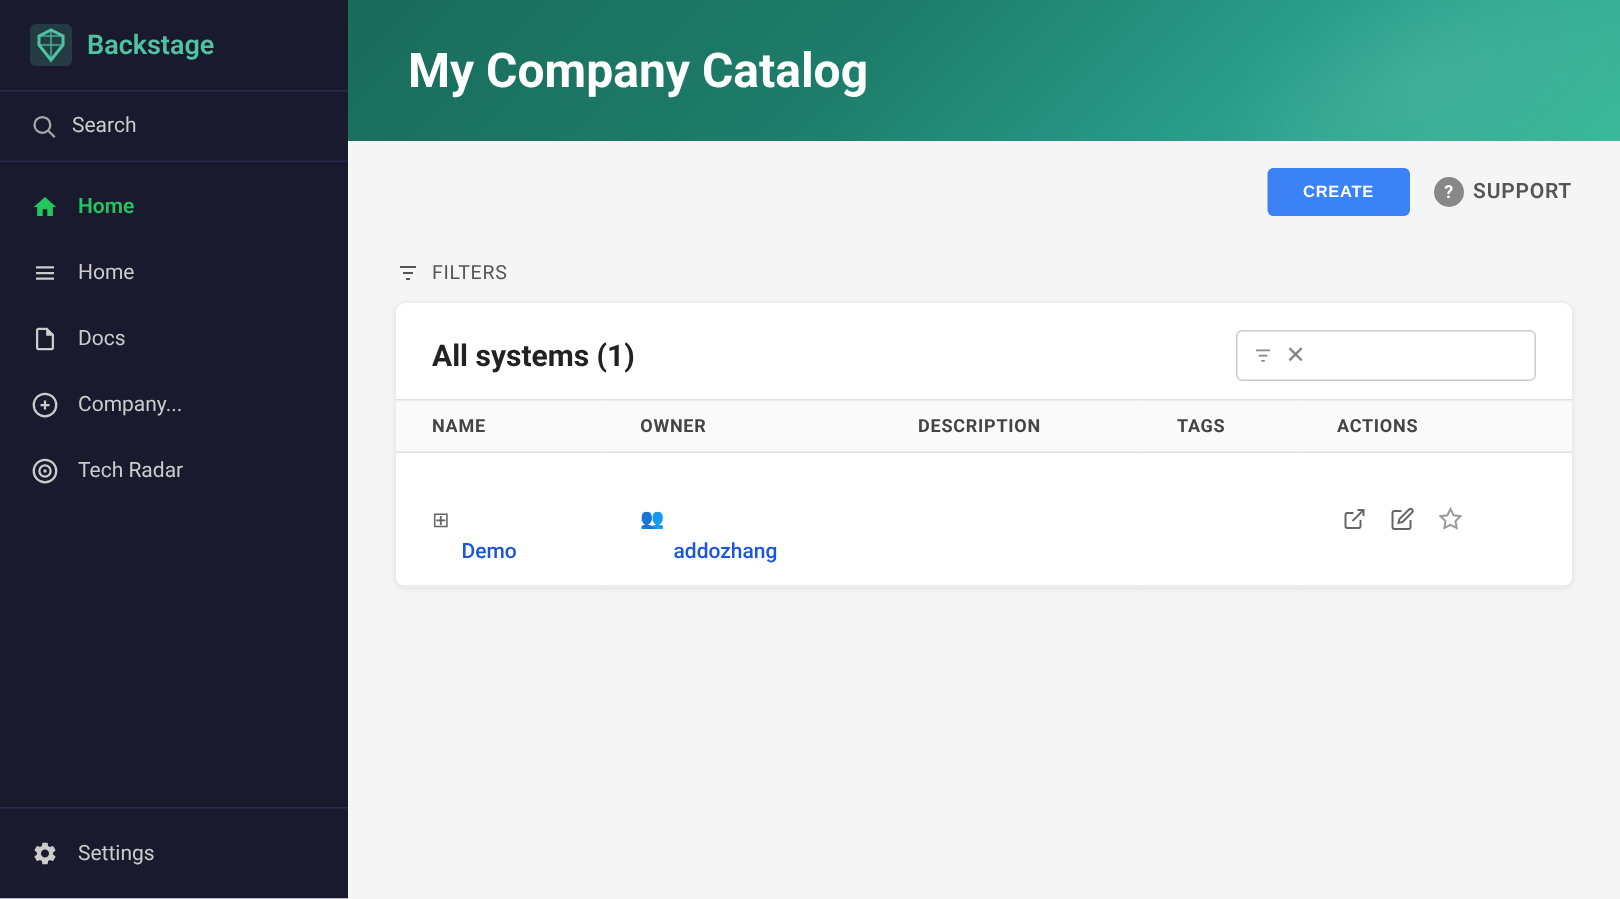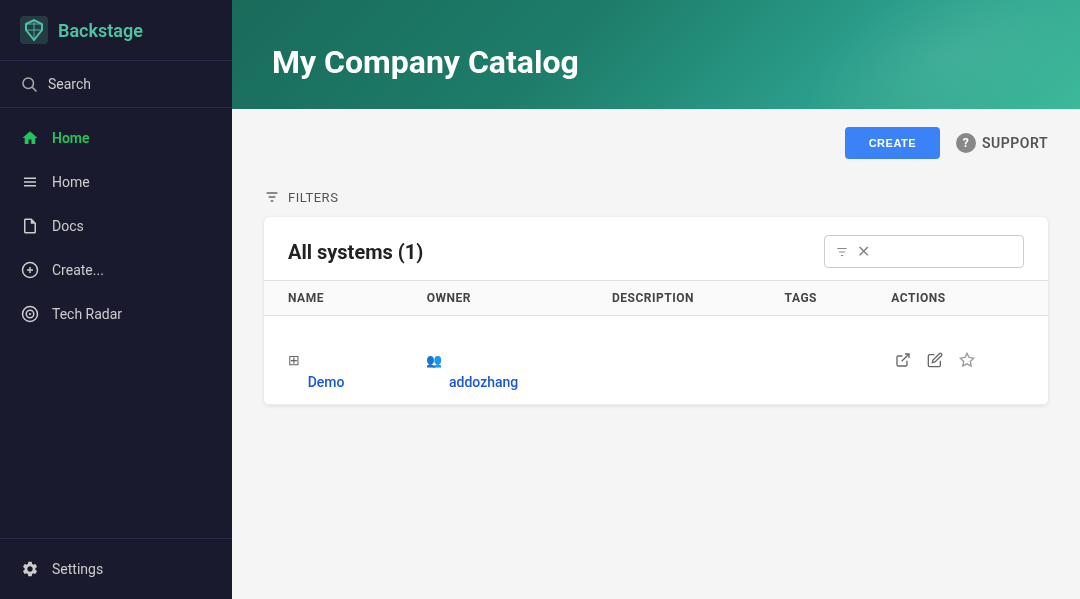--- a/index.html
+++ b/index.html
@@ -68,21 +68,21 @@
       flex: 1;
       display: flex;
       flex-direction: column;
       height: 100%;
       overflow: hidden;
     }
 
     
     #header-banner {
       background: linear-gradient(135deg, #1a6b5a 0%, #1d7d6a 40%, #2a9d8a 70%, #3db99a 100%);
-      padding: 43px 40px 28px 40px;
+      padding: 28px 40px 28px 40px;
       position: relative;
       overflow: hidden;
     }
     #header-banner::after {
       content: '';
       position: absolute;
       top: -20px; right: -20px;
       width: 300px; height: 150px;
       background: radial-gradient(ellipse, rgba(255,255,255,0.08) 0%, transparent 70%);
       border-radius: 50%;
@@ -319,21 +319,21 @@
     </div>
 
     <div class="nav-item">
       <span class="nav-icon">
         <svg width="18" height="18" viewBox="0 0 24 24" fill="currentColor">
             <circle cx="12" cy="12" r="10" fill="none" stroke="currentColor" stroke-width="2"></circle>
             <line x1="12" y1="8" x2="12" y2="16" stroke="currentColor" stroke-width="2"></line>
             <line x1="8" y1="12" x2="16" y2="12" stroke="currentColor" stroke-width="2"></line>
           </svg>
       </span>
-      <span>Create...</span>
+      <span>Company...</span>
     </div>
 
     <div class="nav-item">
       <span class="nav-icon">
         <svg width="18" height="18" viewBox="0 0 24 24" fill="currentColor">
             <circle cx="12" cy="12" r="10" fill="none" stroke="currentColor" stroke-width="2"></circle>
             <circle cx="12" cy="12" r="5" fill="none" stroke="currentColor" stroke-width="2"></circle>
             <circle cx="12" cy="12" r="1.5"></circle>
           </svg>
       </span>

